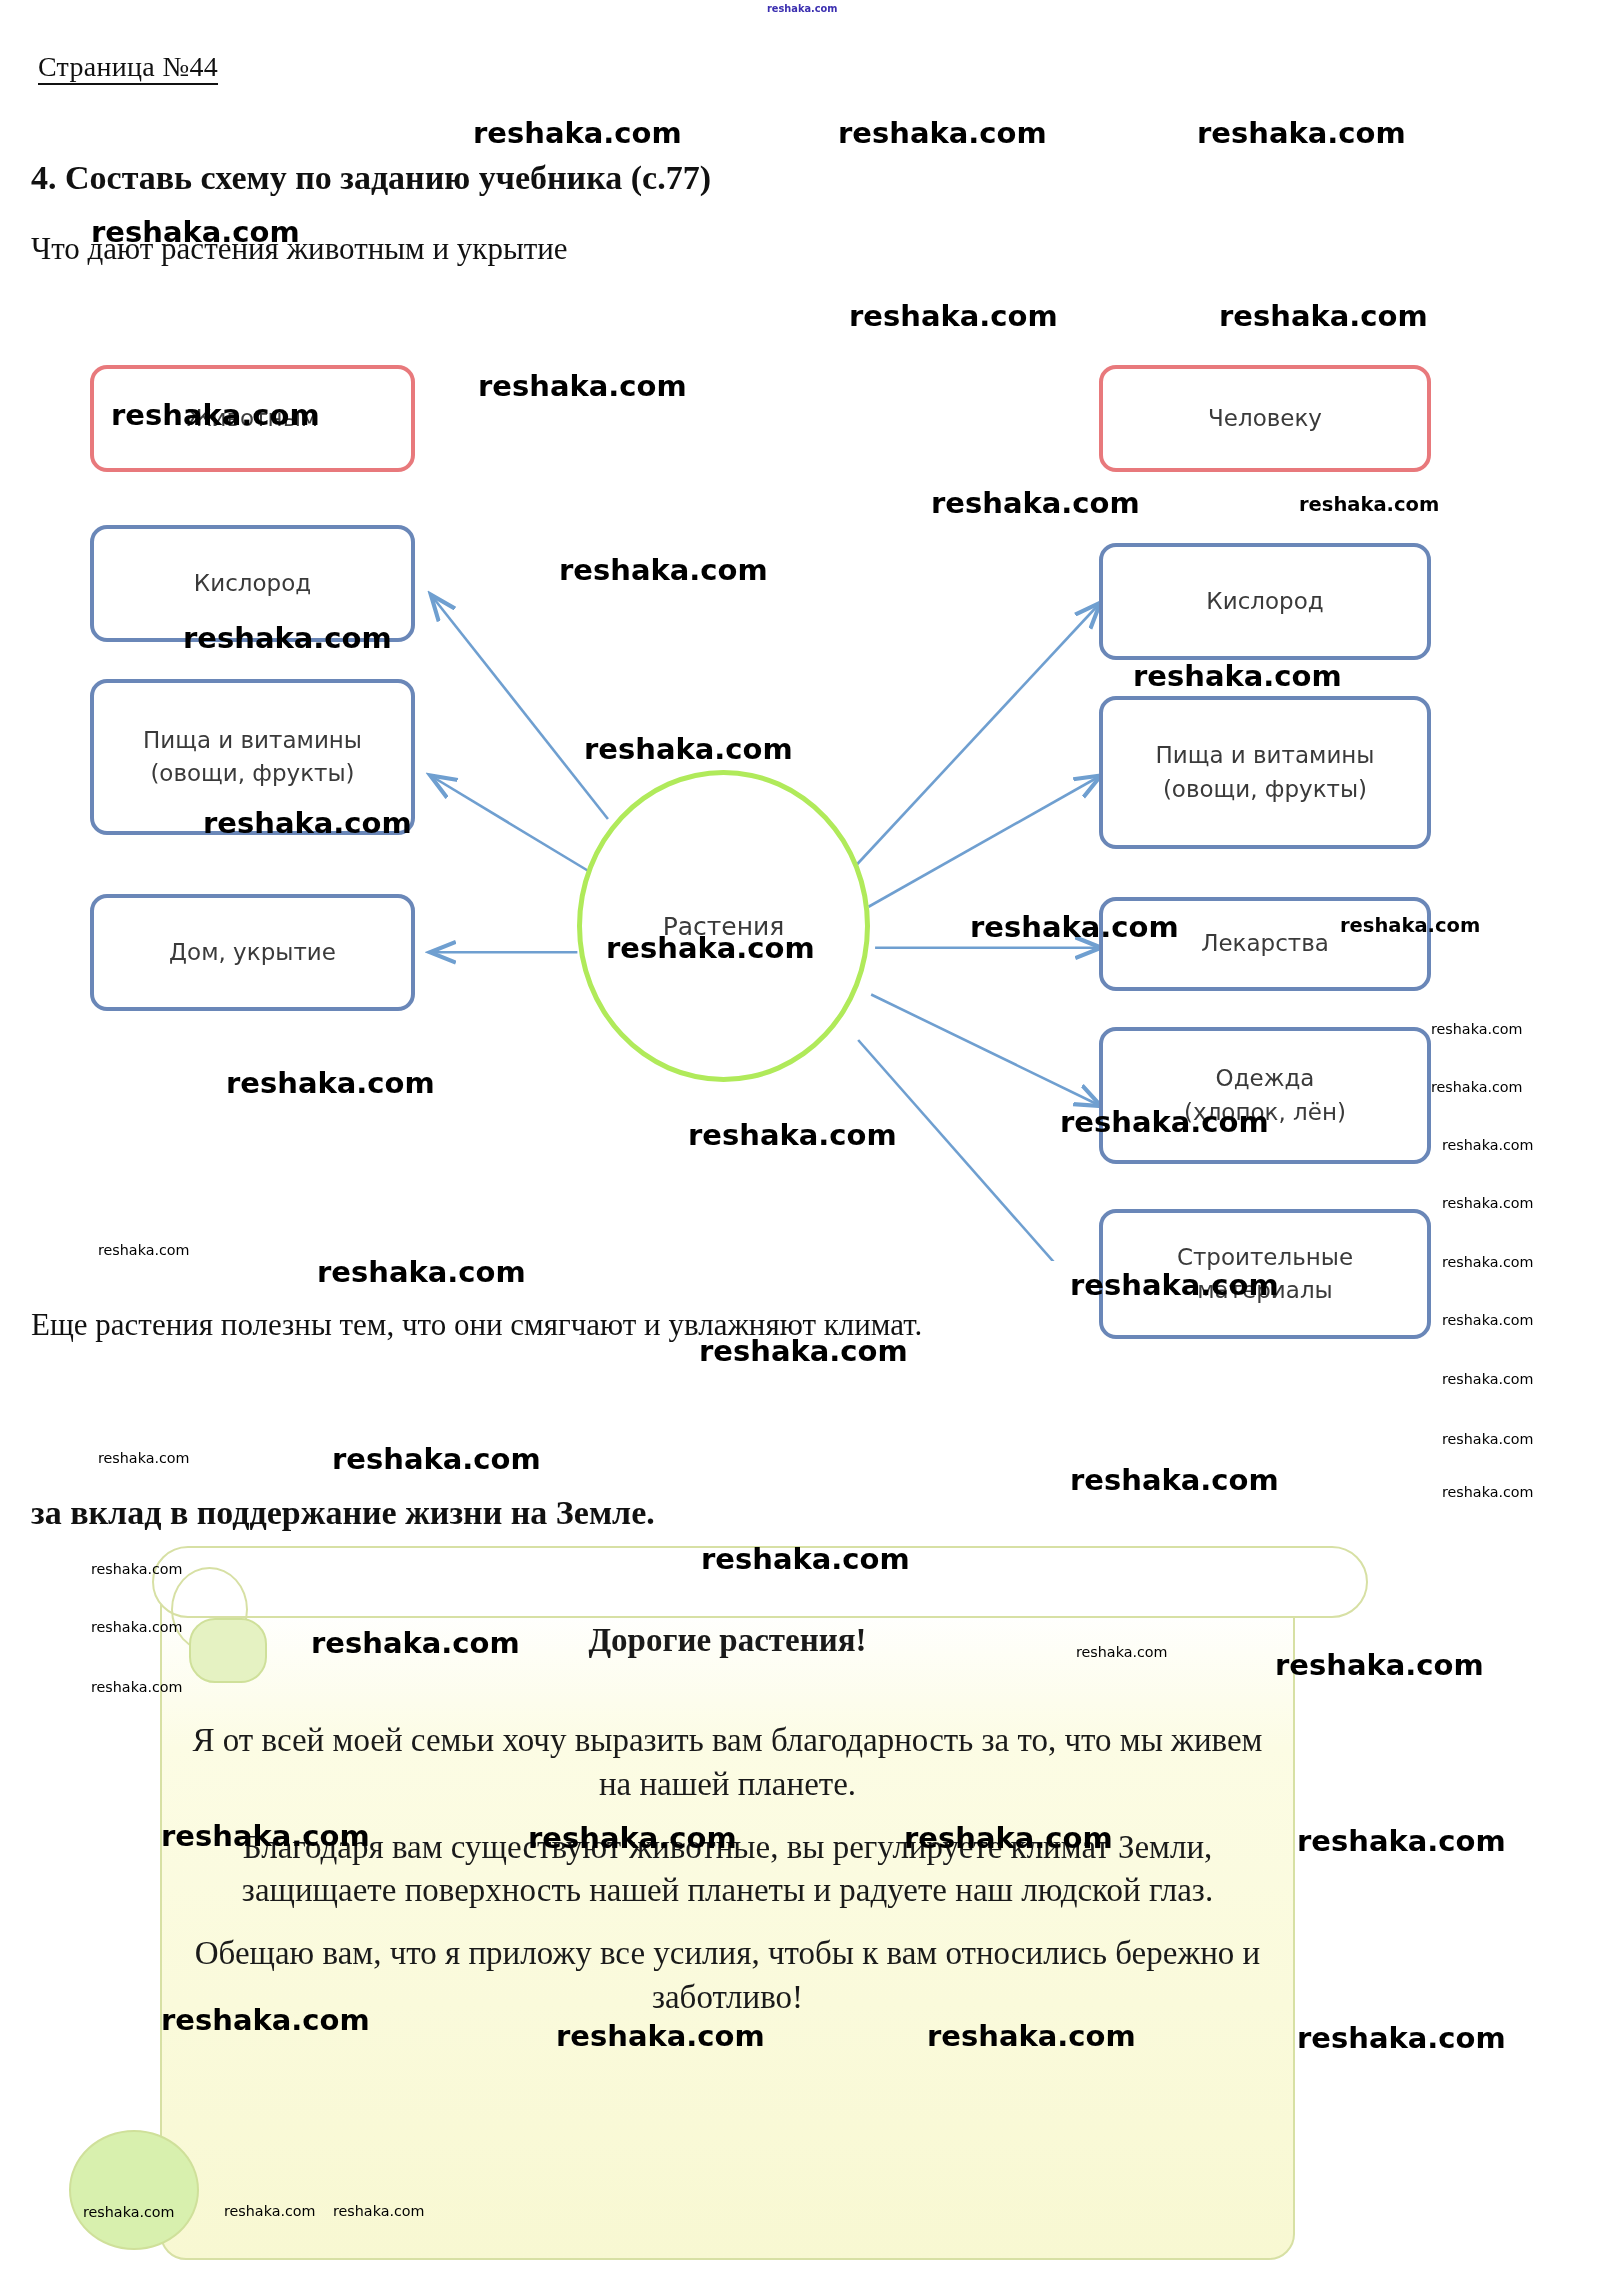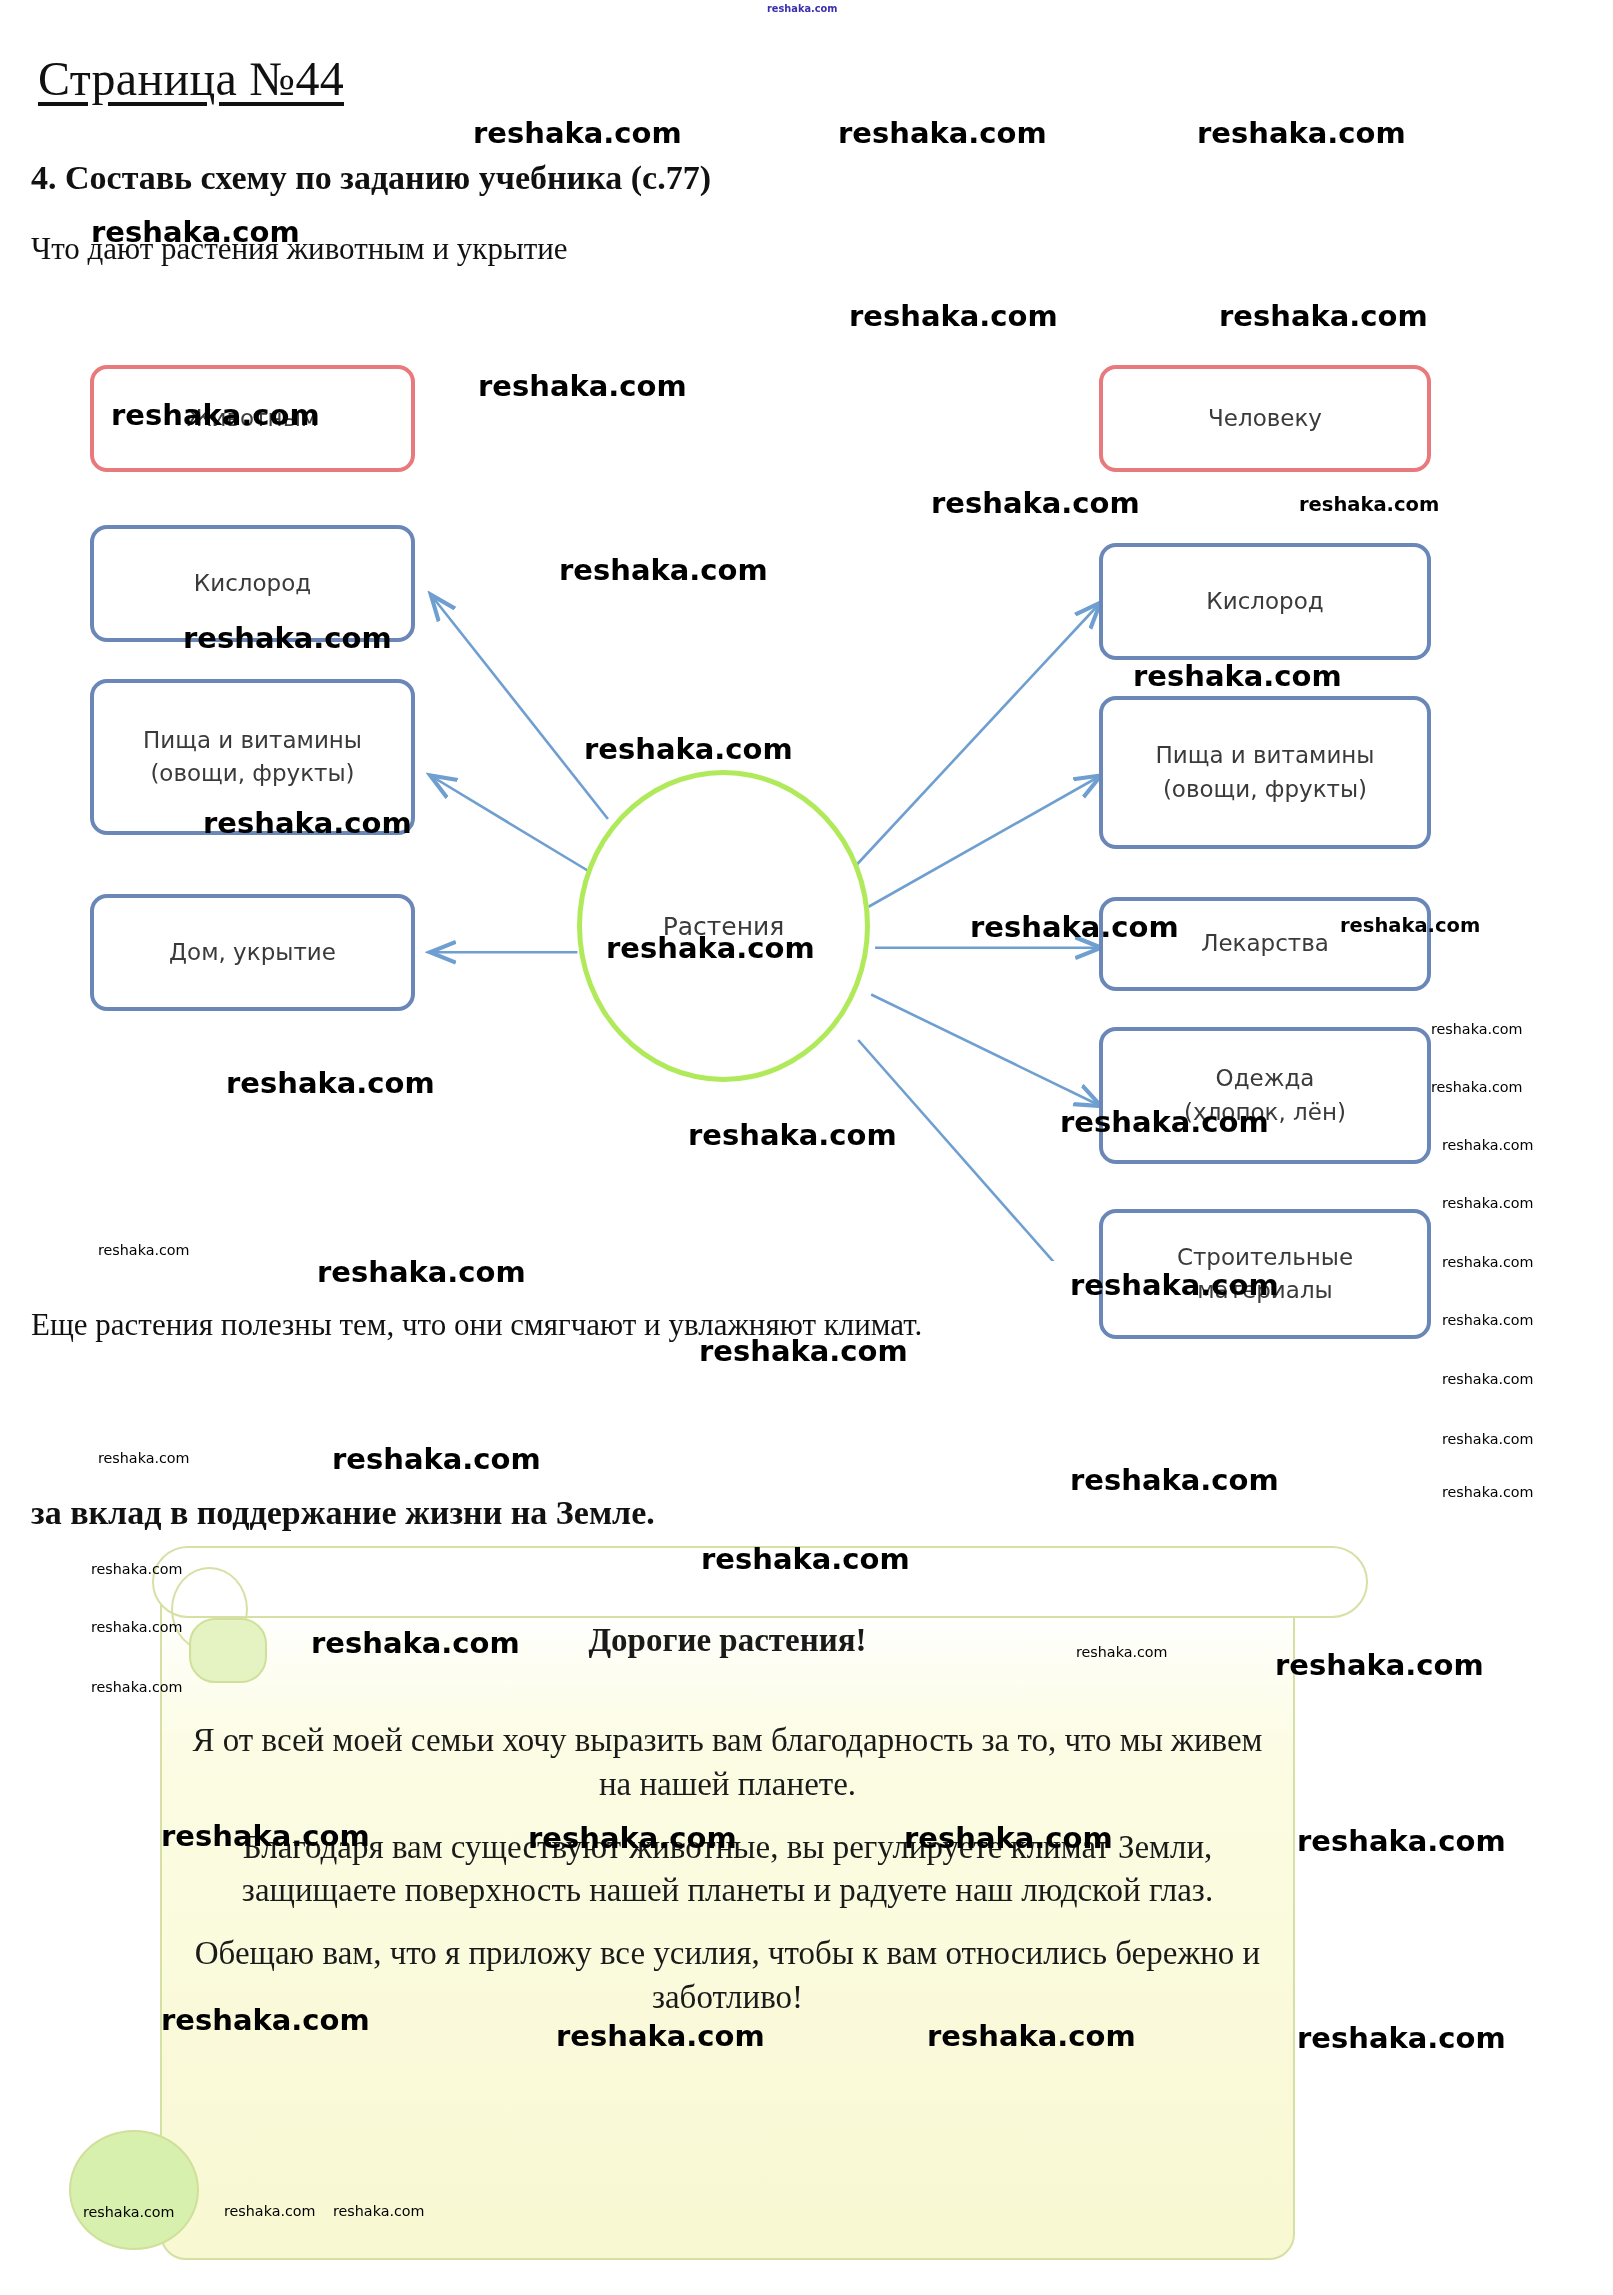--- a/index.html
+++ b/index.html
@@ -7,21 +7,21 @@
     width:1613px;height:2295px;position:relative;overflow:hidden;
     font-family:"Liberation Serif", serif;
     color:#111;
   }
   .page{position:absolute;inset:0;}
 
   
   #page-title{
     position:absolute;left:38px;top:51px;
     font-family:"Liberation Serif",serif;
-    font-size:48px;font-weight:400;letter-spacing:0.3px;
+    font-size:28px;font-weight:400;letter-spacing:0.3px;
     text-decoration:underline;text-underline-offset:6.5px;
     white-space:nowrap;
   }
   #task4-title{
     position:absolute;left:31px;top:159px;
     font-family:"Liberation Serif",serif;
     font-size:34px;font-weight:700;white-space:nowrap;
   }
   #task4-sub{
     position:absolute;left:31px;top:231px;

